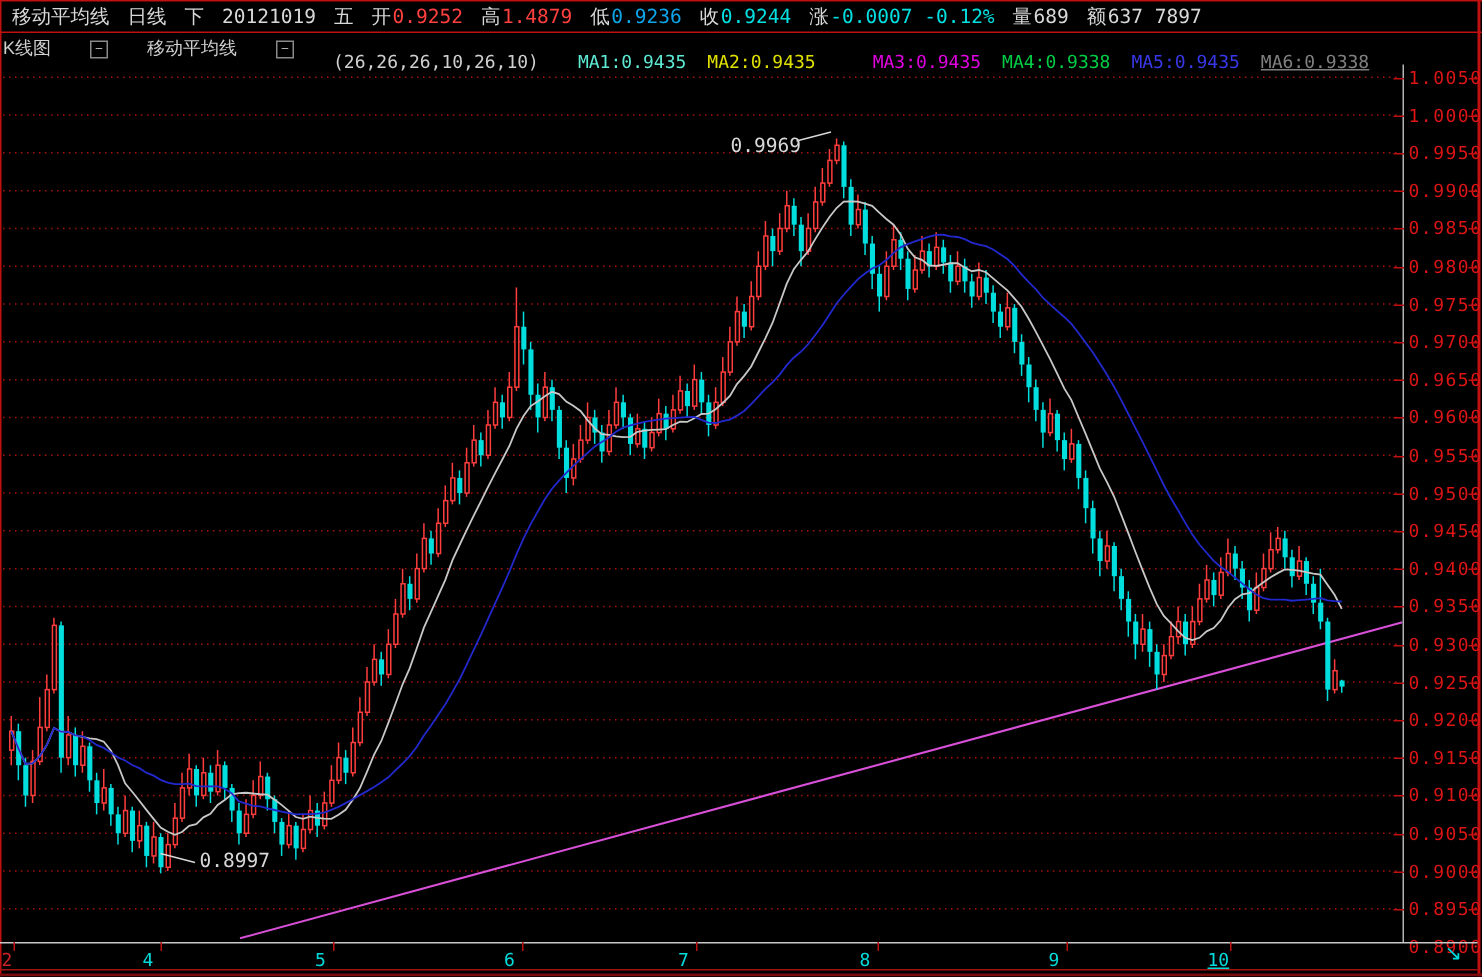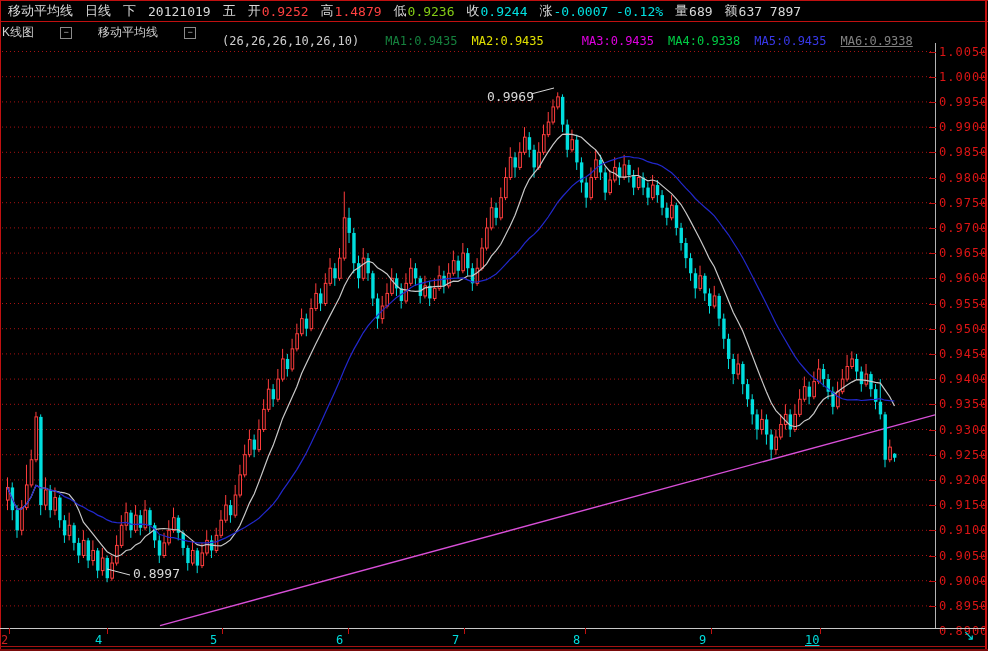--- a/index.html
+++ b/index.html
@@ -56,21 +56,21 @@
       <span class="fld">
         <span style="color: rgb(216, 216, 216);">开</span>
         <span class="num" style="color: rgb(255, 64, 64);">0.9252</span>
       </span>
       <span class="fld">
         <span style="color: rgb(216, 216, 216);">高</span>
         <span class="num" style="color: rgb(255, 64, 64);">1.4879</span>
       </span>
       <span class="fld">
         <span style="color: rgb(216, 216, 216);">低</span>
-        <span class="num" style="color: #84cc16; text-align: right;">0.9236</span>
+        <span class="num" style="color: #0ea5e9; text-align: right;">0.9236</span>
       </span>
       <span class="fld">
         <span style="color: rgb(216, 216, 216);">收</span>
         <span class="num" style="color: rgb(0, 224, 224);">0.9244</span>
       </span>
       <span class="fld">
         <span style="color: rgb(216, 216, 216);">涨</span>
         <span class="num" style="color: rgb(0, 224, 224);">-0.0007 -0.12%</span>
       </span>
       <span class="fld">
@@ -84,21 +84,21 @@
     </span>
 </div>
 
 <div class="abs" id="legendbar">
   <span>K线图</span>
   <span class="chk">−</span>
   <span>移动平均线</span>
   <span class="chk">−</span>
   <span class="num">(26,26,26,10,26,10)</span>
   <span id="ma-values" style="display:inline-flex;gap:14px;">
-      <span class="num" style="color: #15803d;">MA1:0.9435</span>
+      <span class="num" style="color: #5eead4;">MA1:0.9435</span>
       <span class="num" style="color: rgb(224, 224, 0);">MA2:0.9435</span>
       <span class="num" style="color: rgb(224, 0, 224); padding-left: 24px;">MA3:0.9435</span>
       <span class="num" style="color: rgb(0, 204, 68);">MA4:0.9338</span>
       <span class="num" style="color: rgb(56, 56, 232);">MA5:0.9435</span>
       <span class="num" style="color: rgb(128, 128, 128); text-decoration: underline;">MA6:0.9338</span>
     </span>
 </div>
 
 <svg class="abs" id="plot" width="933" height="585">
     <line x1="0" y1="8.5" x2="931" y2="8.5" stroke="#a51212" stroke-width="1" stroke-dasharray="1 3"></line>

